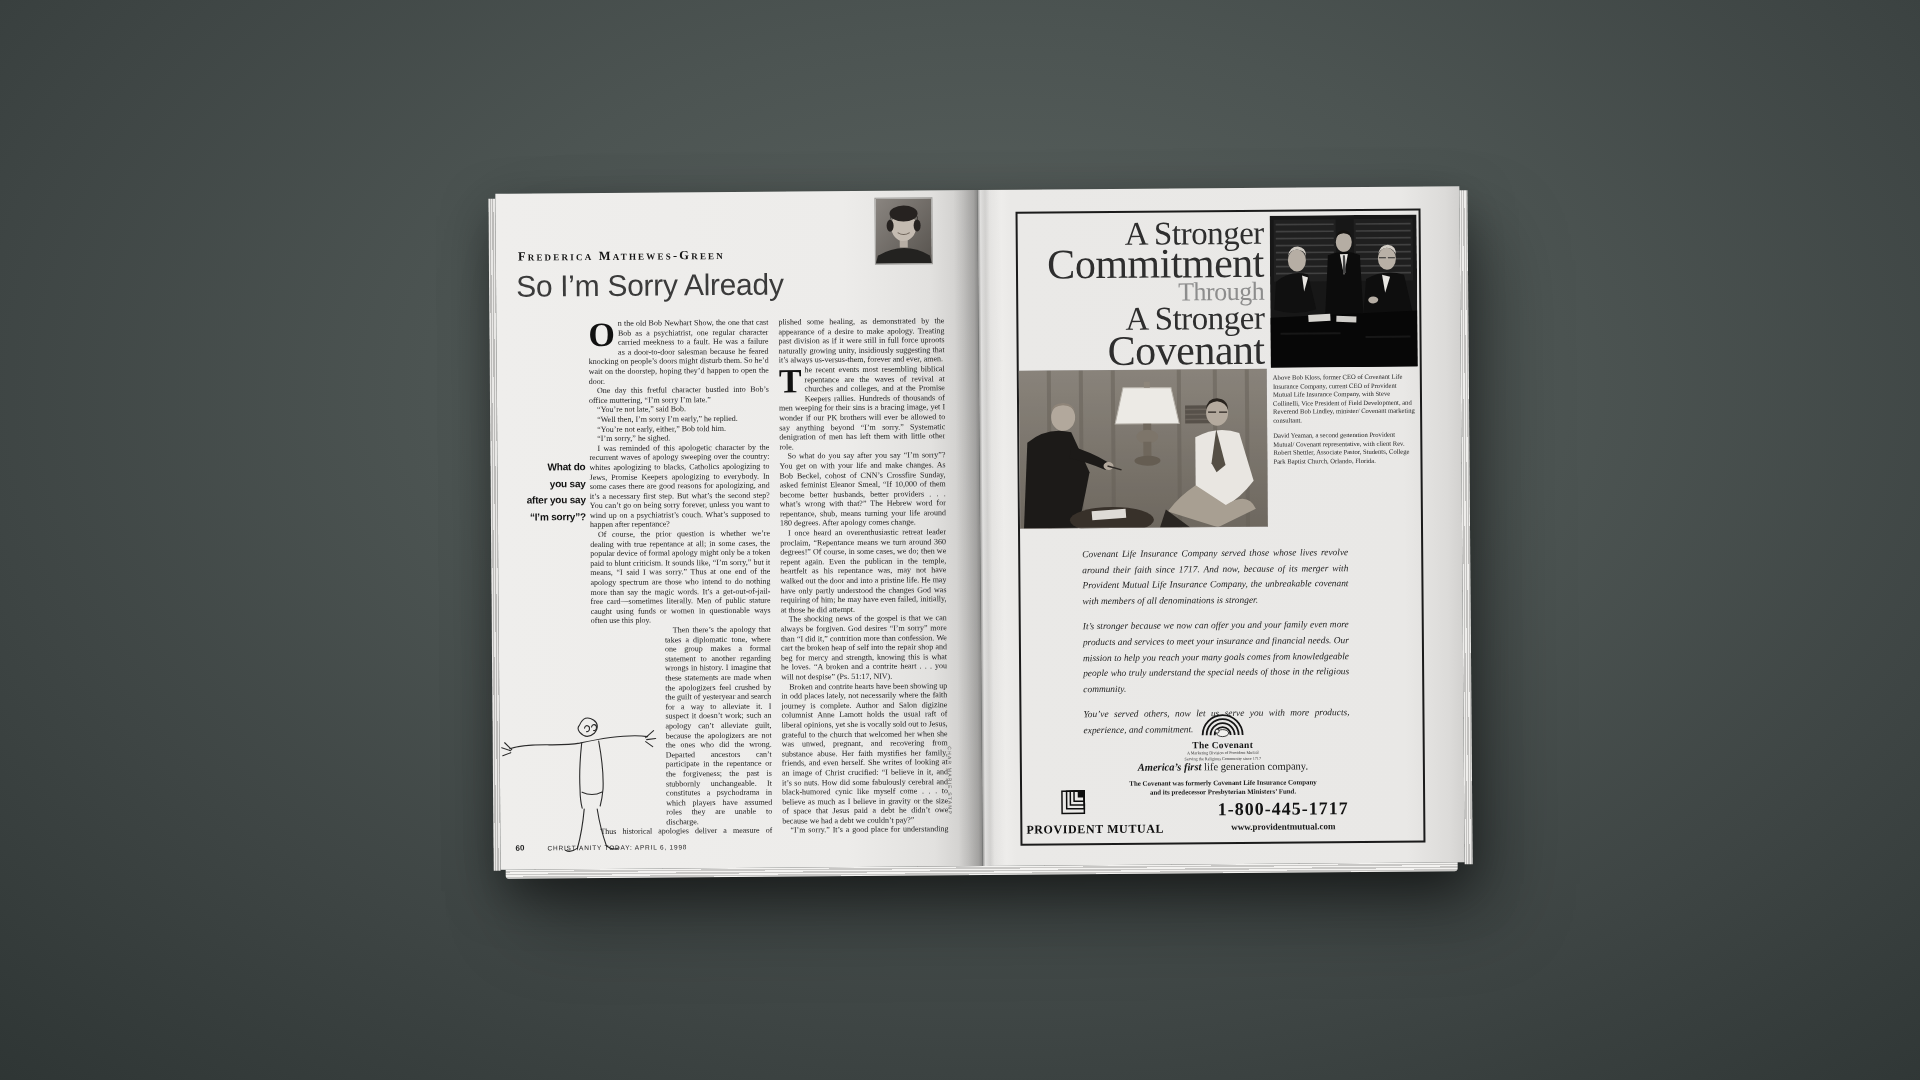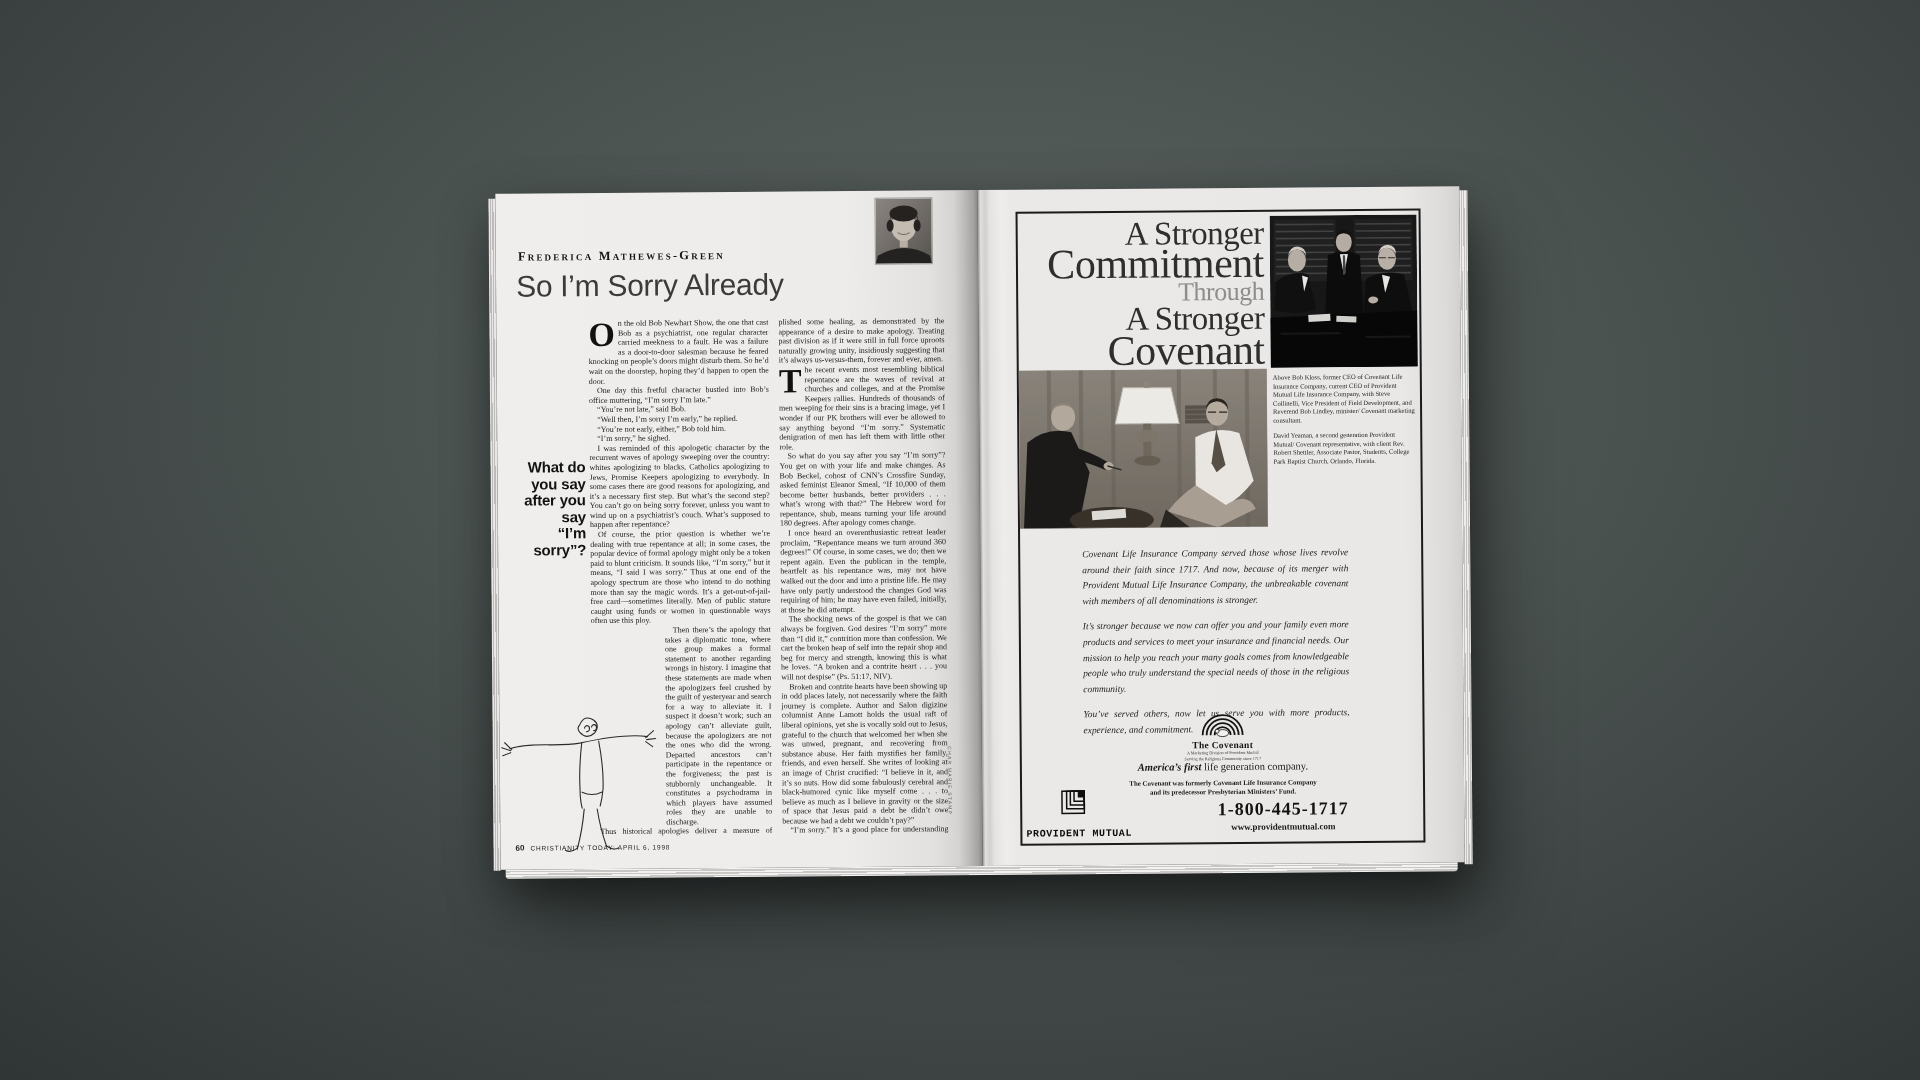--- a/index.html
+++ b/index.html
@@ -31,33 +31,33 @@
   .fold{position:absolute;left:458px;top:0;width:48px;height:676px;pointer-events:none;
     background:linear-gradient(to right,rgba(0,0,0,0) 0%,rgba(0,0,0,.16) 42%,rgba(0,0,0,.28) 50%,rgba(255,255,255,.30) 56%,rgba(0,0,0,.08) 66%,rgba(0,0,0,0) 100%);}
 
   
   .byline{position:absolute;left:22px;top:56px;font-variant:small-caps;font-weight:bold;
     font-size:12.5px;letter-spacing:2.2px;color:#161616;}
   .title{position:absolute;left:20px;top:76px;font-family:"Liberation Sans",sans-serif;
     font-size:30px;font-weight:400;color:#3b3b3b;letter-spacing:-.3px;}
   .author-photo{position:absolute;left:380px;top:8px;width:56px;height:65px;outline:1px solid #9a9996;}
   .pullquote{position:absolute;left:4px;top:266px;width:84px;text-align:right;
-    font-family:"Liberation Sans",sans-serif;font-weight:bold;font-size:15px;line-height:16.5px;
+    font-family:"Liberation Sans",sans-serif;font-weight:bold;font-size:10px;line-height:16.5px;
     color:#121212;white-space:pre-line;letter-spacing:-.2px;}
   .col{position:absolute;top:126px;height:518px;overflow:hidden;}
   .col1{left:92px;width:180px;}
   .col2{left:282px;width:166px;}
   .col p{margin:0;text-align:justify;text-indent:8px;font-size:8px;line-height:9.6px;color:#1c1c1c;}
   .col p.np{text-indent:0;}
   .dropcap{float:left;font-weight:bold;font-size:34px;line-height:28px;padding:2px 3px 0 0;color:#111;}
   .wrapspacer{float:left;width:74px;height:142px;margin-top:56px;}
   .cartoon{position:absolute;left:0px;top:498px;width:158px;height:165px;}
   .mag-footer{position:absolute;left:15px;top:650px;font-family:"Liberation Sans",sans-serif;
     font-size:6.5px;letter-spacing:.8px;color:#222;}
-  .mag-footer b{font-size:8px;letter-spacing:0;margin-right:6px;}
+  .mag-footer b{font-size:8px;letter-spacing:0;margin-right:23px;}
   .credit-vert{position:absolute;left:447px;top:556px;writing-mode:vertical-rl;
     font-family:"Liberation Sans",sans-serif;font-size:5px;letter-spacing:1.2px;color:#5c5c5c;}
 
   
   .ad-frame{position:absolute;left:38px;top:22px;width:401px;height:630px;border:2.5px solid #1b1b1b;}
   .headline{position:absolute;left:10px;top:30px;width:276px;text-align:right;color:#2e2e2e;}
   .headline span{display:block;letter-spacing:-.5px;}
   .hl1{font-size:33px;line-height:30px;}
   .hl2{font-size:42px;line-height:31px;}
   .hl3{font-size:26px;line-height:25px;color:#8d8d8d;}
@@ -76,22 +76,22 @@
   .america{position:absolute;left:0;top:573px;width:482px;text-align:center;font-size:10.5px;color:#161616;}
   .america .em{font-style:italic;font-weight:bold;}
   .formerly{position:absolute;left:0;top:590px;width:482px;text-align:center;font-size:6.9px;
     line-height:9px;color:#1c1c1c;white-space:pre-line;font-weight:bold;}
   .phone{position:absolute;left:60px;top:611px;width:482px;text-align:center;font-size:18px;
     font-weight:bold;letter-spacing:1px;color:#131313;}
   .website{position:absolute;left:60px;top:634px;width:482px;text-align:center;font-size:9px;
     font-weight:bold;color:#1a1a1a;}
   .pm{position:absolute;left:44px;top:600px;width:120px;text-align:left;}
   .pm-logo{display:block;margin-left:34px;}
-  .pm-text{display:block;margin-top:13px;font-family:Liberation Mono, monospace;font-weight:bold;
-    font-size:10px;letter-spacing:.6px;color:#0e0e0e;white-space:nowrap;}
+  .pm-text{display:block;margin-top:7px;font-family:Liberation Serif, serif;font-weight:bold;
+    font-size:12px;letter-spacing:.6px;color:#0e0e0e;white-space:nowrap;}
 </style>
 </head>
 <body>
 
 <div class="book">
   <div class="stack-left"></div>
   <div class="stack-right"></div>
   <div class="stack-bottom"></div>
 
   <div class="page left">

